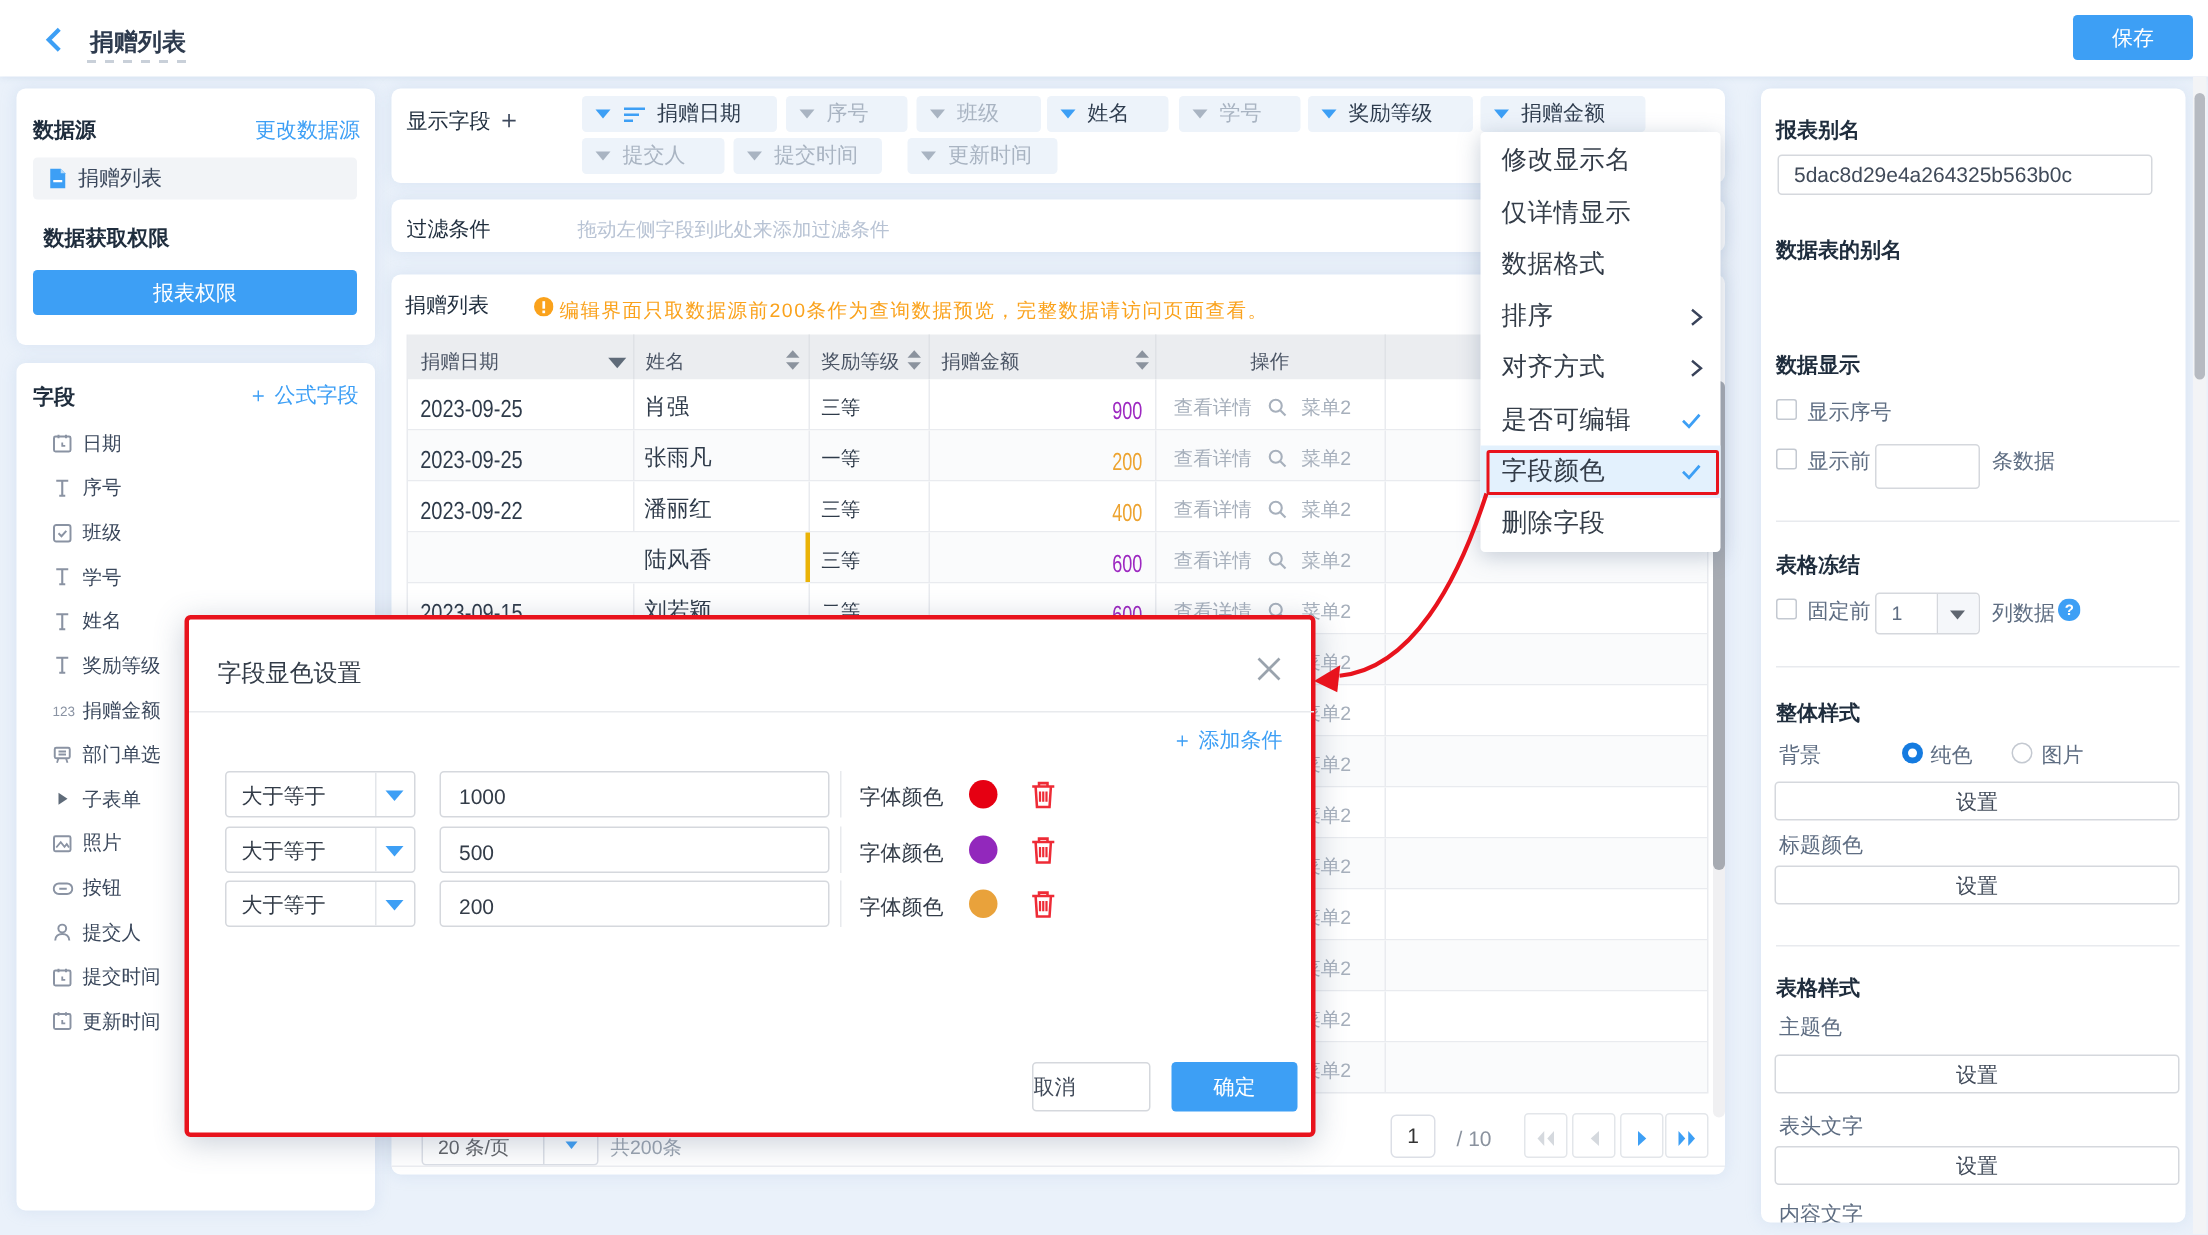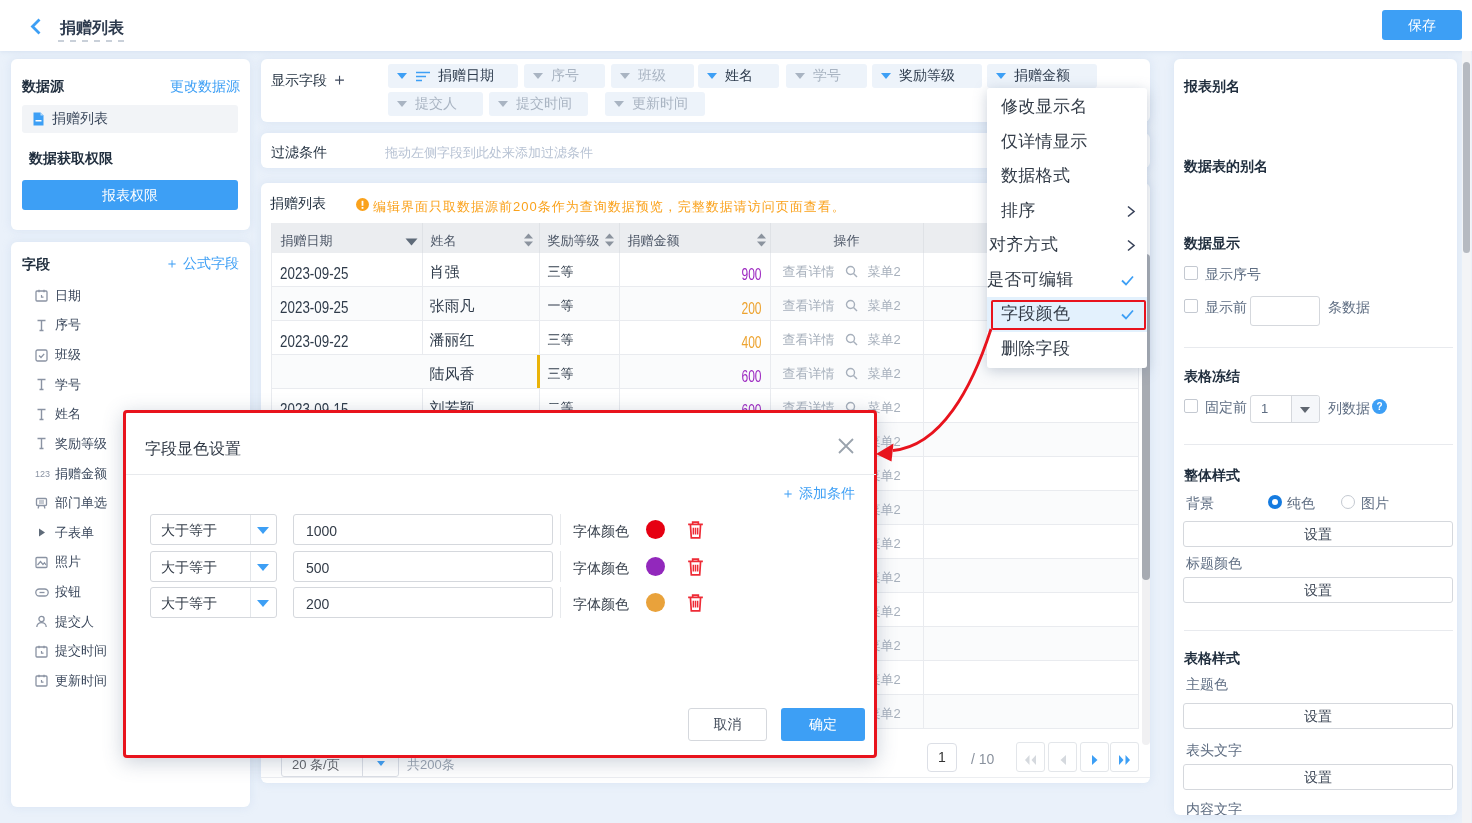--- a/index.html
+++ b/index.html
@@ -376,20 +376,21 @@
         </svg></div>
   <div class="abs" style="left:849px;top:559px;width:29px;height:30px;background:#fff;border:1px solid #e3e6ea;border-radius:3px;text-align:center;padding-top:9px;"><svg width="13" height="12" viewBox="0 0 13 12">
           <path d="M1 1 L5.5 6 L1 11 z" fill="#3d9ff5"></path>
           <path d="M7.5 1 L12 6 L7.5 11 z" fill="#3d9ff5"></path>
         </svg></div>
     </div>
 </div>
 
 <div class="card" style="left:1174px;top:59px;width:283px;height:756px;overflow:hidden;">
   <div class="rp-title" style="top:19px;">报表别名</div>
+  <div class="abs" style="left:11px;top:44px;width:250px;height:27px;border:1px solid #d5d8dd;border-radius:3px;font-size:14px;color:#404a59;line-height:25px;padding-left:10px;">5dac8d29e4a264325b563b0c</div>
   <div class="rp-title" style="top:99px;">数据表的别名</div>
   <div class="rp-title" style="top:176px;">数据显示</div>
   <div class="cb" style="left:10px;top:207px;"></div>
   <div class="rp-label" style="left:31px;top:207px;">显示序号</div>
   <div class="cb" style="left:10px;top:240px;"></div>
   <div class="rp-label" style="left:31px;top:240px;">显示前</div>
   <div class="abs" style="left:76px;top:237px;width:70px;height:30px;border:1px solid #d5d8dd;border-radius:3px;background:#fff;"></div>
   <div class="rp-label" style="left:154px;top:240px;">条数据</div>
   <div class="divider" style="top:288px;"></div>
   <div class="rp-title" style="top:309px;">表格冻结</div>
@@ -429,24 +430,24 @@
 <div class="abs" style="left:1463px;top:62px;width:7px;height:191px;background:#b6bac1;border-radius:4px;z-index:6;"></div>
 
 <div class="abs" style="left:987px;top:88px;width:160px;height:280px;background:#fff;border-radius:3px;box-shadow:0 3px 14px rgba(100,120,150,0.35);z-index:20;">
   <div id="menu">
       <div style="position:absolute;left:0;top:2px;width:160px;height:34.5px;line-height:34.5px;font-size:17px;color:#333c48;padding-left:14px;letter-spacing:0.3px;">修改显示名</div>
       <div style="position:absolute;left:0;top:36.5px;width:160px;height:34.5px;line-height:34.5px;font-size:17px;color:#333c48;padding-left:14px;letter-spacing:0.3px;">仅详情显示</div>
       <div style="position:absolute;left:0;top:71px;width:160px;height:34.5px;line-height:34.5px;font-size:17px;color:#333c48;padding-left:14px;letter-spacing:0.3px;">数据格式</div>
       <div style="position:absolute;left:0;top:105.5px;width:160px;height:34.5px;line-height:34.5px;font-size:17px;color:#333c48;padding-left:14px;letter-spacing:0.3px;">排序<svg width="10" height="13" viewBox="0 0 10 13" style="position:absolute;right:11px;top:11px;">
           <path d="M2 1.5 L8 6.5 L2 11.5" fill="none" stroke="#39435a" stroke-width="1.6"></path>
         </svg></div>
-      <div style="position:absolute;left:0;top:140px;width:160px;height:34.5px;line-height:34.5px;font-size:17px;color:#333c48;padding-left:2px;letter-spacing:0.3px;">对齐方式<svg width="10" height="13" viewBox="0 0 10 13" style="position:absolute;right:11px;top:11px;">
+      <div style="position:absolute;left:0;top:140px;width:160px;height:34.5px;line-height:34.5px;font-size:17px;color:#333c48;padding-left:14px;letter-spacing:0.3px;">对齐方式<svg width="10" height="13" viewBox="0 0 10 13" style="position:absolute;right:11px;top:11px;">
           <path d="M2 1.5 L8 6.5 L2 11.5" fill="none" stroke="#39435a" stroke-width="1.6"></path>
         </svg></div>
-      <div style="position:absolute;left:0;top:174.5px;width:160px;height:34.5px;line-height:34.5px;font-size:17px;color:#333c48;letter-spacing:0.3px;">是否可编辑<svg width="13" height="11" viewBox="0 0 13 11" style="position:absolute;right:13px;top:12px;">
+      <div style="position:absolute;left:0;top:174.5px;width:160px;height:34.5px;line-height:34.5px;font-size:17px;color:#333c48;padding-left:14px;letter-spacing:0.3px;">是否可编辑<svg width="13" height="11" viewBox="0 0 13 11" style="position:absolute;right:13px;top:12px;">
           <path d="M1 5.5 L5 9.5 L12 1.5" fill="none" stroke="#3d9ff5" stroke-width="1.8"></path>
         </svg></div>
       <div style="position:absolute;left:0;top:209px;width:160px;height:34.5px;line-height:34.5px;font-size:17px;color:#333c48;padding-left:14px;letter-spacing:0.3px;background:#e3f1fd;">字段颜色<svg width="13" height="11" viewBox="0 0 13 11" style="position:absolute;right:13px;top:12px;">
           <path d="M1 5.5 L5 9.5 L12 1.5" fill="none" stroke="#3d9ff5" stroke-width="1.8"></path>
         </svg></div>
       <div style="position:absolute;left:0;top:243.5px;width:160px;height:34.5px;line-height:34.5px;font-size:17px;color:#333c48;padding-left:14px;letter-spacing:0.3px;">删除字段</div>
     </div>
   <div class="abs" style="left:4px;top:212px;width:155px;height:30px;border:2px solid #e8131d;border-radius:2px;z-index:5;"></div>
 </div>
 
@@ -505,15 +506,15 @@
         <span style="position:absolute;left:12px;top:8px;">200</span>
       </div>
   <div class="abs" style="left:434px;top:174px;width:1px;height:31px;background:#e8eaed;"></div>
   <div class="abs" style="left:447px;top:183px;font-size:14px;color:#333c48;">字体颜色</div>
   <div class="abs" style="left:520px;top:180px;width:19px;height:19px;border-radius:50%;background:#e9a23b;"></div>
   <div class="abs" style="left:561px;top:180px;"><svg width="17" height="20" viewBox="0 0 15 17">
           <path d="M1 3.5 h13 M5 3.5 V1.5 h5 v2 M3 3.5 l0.8 12 h7.4 l0.8-12" fill="none" stroke="#ee2b36" stroke-width="1.5"></path>
           <path d="M5.6 6.5 v6 M7.5 6.5 v6 M9.4 6.5 v6" stroke="#ee2b36" stroke-width="1.3"></path>
         </svg></div>
     </div>
-  <div class="abs" style="left:562px;top:295px;width:79px;height:33px;border:1px solid #d5d8dd;border-radius:3px;background:#fff;font-size:14px;color:#404a59;text-align:center;line-height:31px;">取消</div>
+  <div class="abs" style="left:562px;top:295px;width:79px;height:33px;border:1px solid #d5d8dd;border-radius:3px;background:#fff;font-size:14px;color:#404a59;line-height:31px;">取消</div>
   <div class="abs" style="left:655px;top:295px;width:84px;height:33px;background:#3d9ff5;border-radius:3px;font-size:14px;color:#fff;text-align:center;line-height:33px;">确定</div>
 </div>
 
 </body></html>

